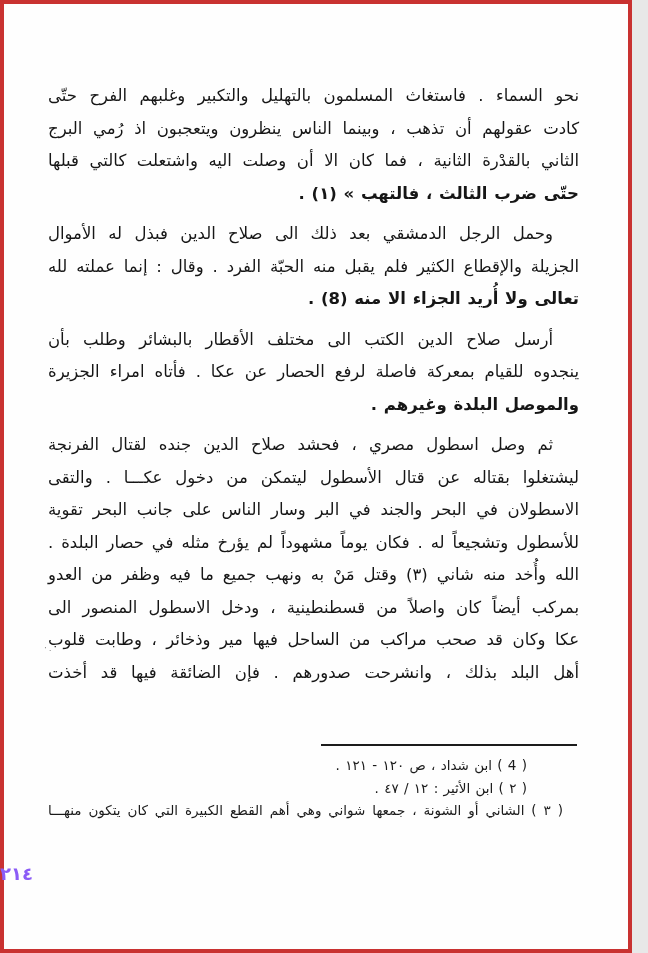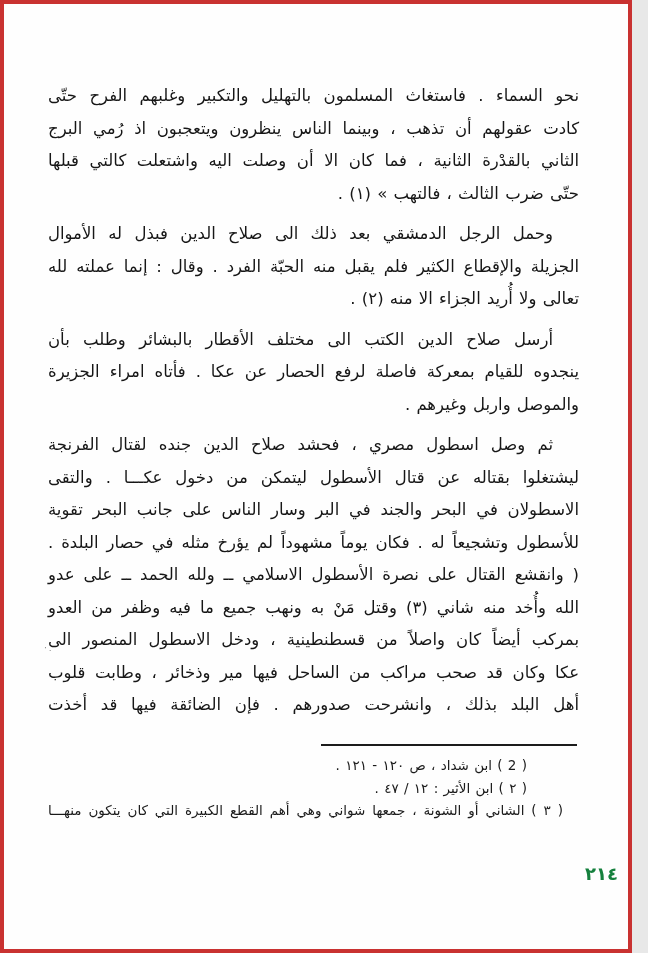--- a/index.html
+++ b/index.html
@@ -26,20 +26,21 @@
   .line{
     font-size:16.5px;
     line-height:32.5px;
     text-align:justify;
     text-align-last:justify;
     word-spacing:1px;
   }
   .line--end{
     text-align:right;
     text-align-last:right;
+    font-weight:bold;
   }
   .line--indent{padding-right:26px;box-sizing:border-box;}
   .footnotes{
     position:absolute;
     top:744px;right:53px;width:531px;
     direction:rtl;
     color:#1a1a1a;
   }
   .fn-rule{
     width:256px;height:2px;
@@ -52,24 +53,24 @@
     line-height:22.5px;
     text-align:right;
     text-align-last:right;
     word-spacing:1px;
   }
   .fn-line--indent{padding-right:52px;box-sizing:border-box;}
   .fn-line--first{padding-right:16px;box-sizing:border-box;text-align:justify;text-align-last:justify;}
   .page-number{
     position:absolute;
     top:863px;left:0;right:14px;
-    text-align:right;
+    text-align:left;
     font-size:18px;
     font-weight:bold;
-    color:#15803d;
+    color:#8b5cf6;
     direction:rtl;
   }
   .speck{
     position:absolute;
     left:44px;top:646px;
     width:10px;height:4px;
     color:#8a8a8a;
     font-size:9px;line-height:4px;
     letter-spacing:2px;
   }
@@ -86,46 +87,45 @@
     <div class="para">
       <div class="line">نحو السماء . فاستغاث المسلمون بالتهليل والتكبير وغلبهم الفرح حتّى</div>
       <div class="line">كادت عقولهم أن تذهب ، وبينما الناس ينظرون ويتعجبون اذ رُمي البرج</div>
       <div class="line">الثاني بالقدْرة الثانية ، فما كان الا أن وصلت اليه واشتعلت كالتي قبلها</div>
       <div class="line line--end">حتّى ضرب الثالث ، فالتهب » (١) .</div>
     </div>
 
     <div class="para">
       <div class="line line--indent">وحمل الرجل الدمشقي بعد ذلك الى صلاح الدين فبذل له الأموال</div>
       <div class="line">الجزيلة والإقطاع الكثير فلم يقبل منه الحبّة الفرد . وقال : إنما عملته لله</div>
-      <div class="line line--end">تعالى ولا أُريد الجزاء الا منه (٢) .</div>
+      <div class="line line--end">تعالى ولا أُريد الجزاء الا منه (8) .</div>
     </div>
 
     <div class="para">
       <div class="line line--indent">أرسل صلاح الدين الكتب الى مختلف الأقطار بالبشائر وطلب بأن</div>
       <div class="line">ينجدوه للقيام بمعركة فاصلة لرفع الحصار عن عكا . فأتاه امراء الجزيرة</div>
-      <div class="line line--end">والموصل واربل وغيرهم .</div>
+      <div class="line line--end">والموصل البلدة وغيرهم .</div>
     </div>
 
     <div class="para">
       <div class="line line--indent">ثم وصل اسطول مصري ، فحشد صلاح الدين جنده لقتال الفرنجة</div>
       <div class="line">ليشتغلوا بقتاله عن قتال الأسطول ليتمكن من دخول عكـــا . والتقى</div>
       <div class="line">الاسطولان في البحر والجند في البر وسار الناس على جانب البحر تقوية</div>
       <div class="line">للأسطول وتشجيعاً له . فكان يوماً مشهوداً لم يؤرخ مثله في حصار البلدة .</div>
-      <div class="line">( وانقشع القتال على نصرة الأسطول الاسلامي ــ ولله الحمد ــ على عدو</div>
       <div class="line">الله وأُخد منه شاني (٣) وقتل مَنْ به ونهب جميع ما فيه وظفر من العدو</div>
       <div class="line">بمركب أيضاً كان واصلاً من قسطنطينية ، ودخل الاسطول المنصور الى</div>
       <div class="line">عكا وكان قد صحب مراكب من الساحل فيها مير وذخائر ، وطابت قلوب</div>
       <div class="line">أهل البلد بذلك ، وانشرحت صدورهم . فإن الضائقة فيها قد أخذت</div>
     </div>
 
   </div>
 
   <div class="footnotes">
     <div class="fn-rule"></div>
-    <div class="fn-line fn-line--indent">( 2 ) ابن شداد ، ص ١٢٠ - ١٢١ .</div>
+    <div class="fn-line fn-line--indent">( 4 ) ابن شداد ، ص ١٢٠ - ١٢١ .</div>
     <div class="fn-line fn-line--indent">( ٢ ) ابن الأثير : ١٢ / ٤٧ .</div>
     <div class="fn-line fn-line--first">( ٣ ) الشاني أو الشونة ، جمعها شواني وهي أهم القطع الكبيرة التي كان يتكون منهـــا</div>
   </div>
 
   <div class="page-number">٢١٤</div>
 
   <div class="speck">·.</div>
 
 </div>
 

